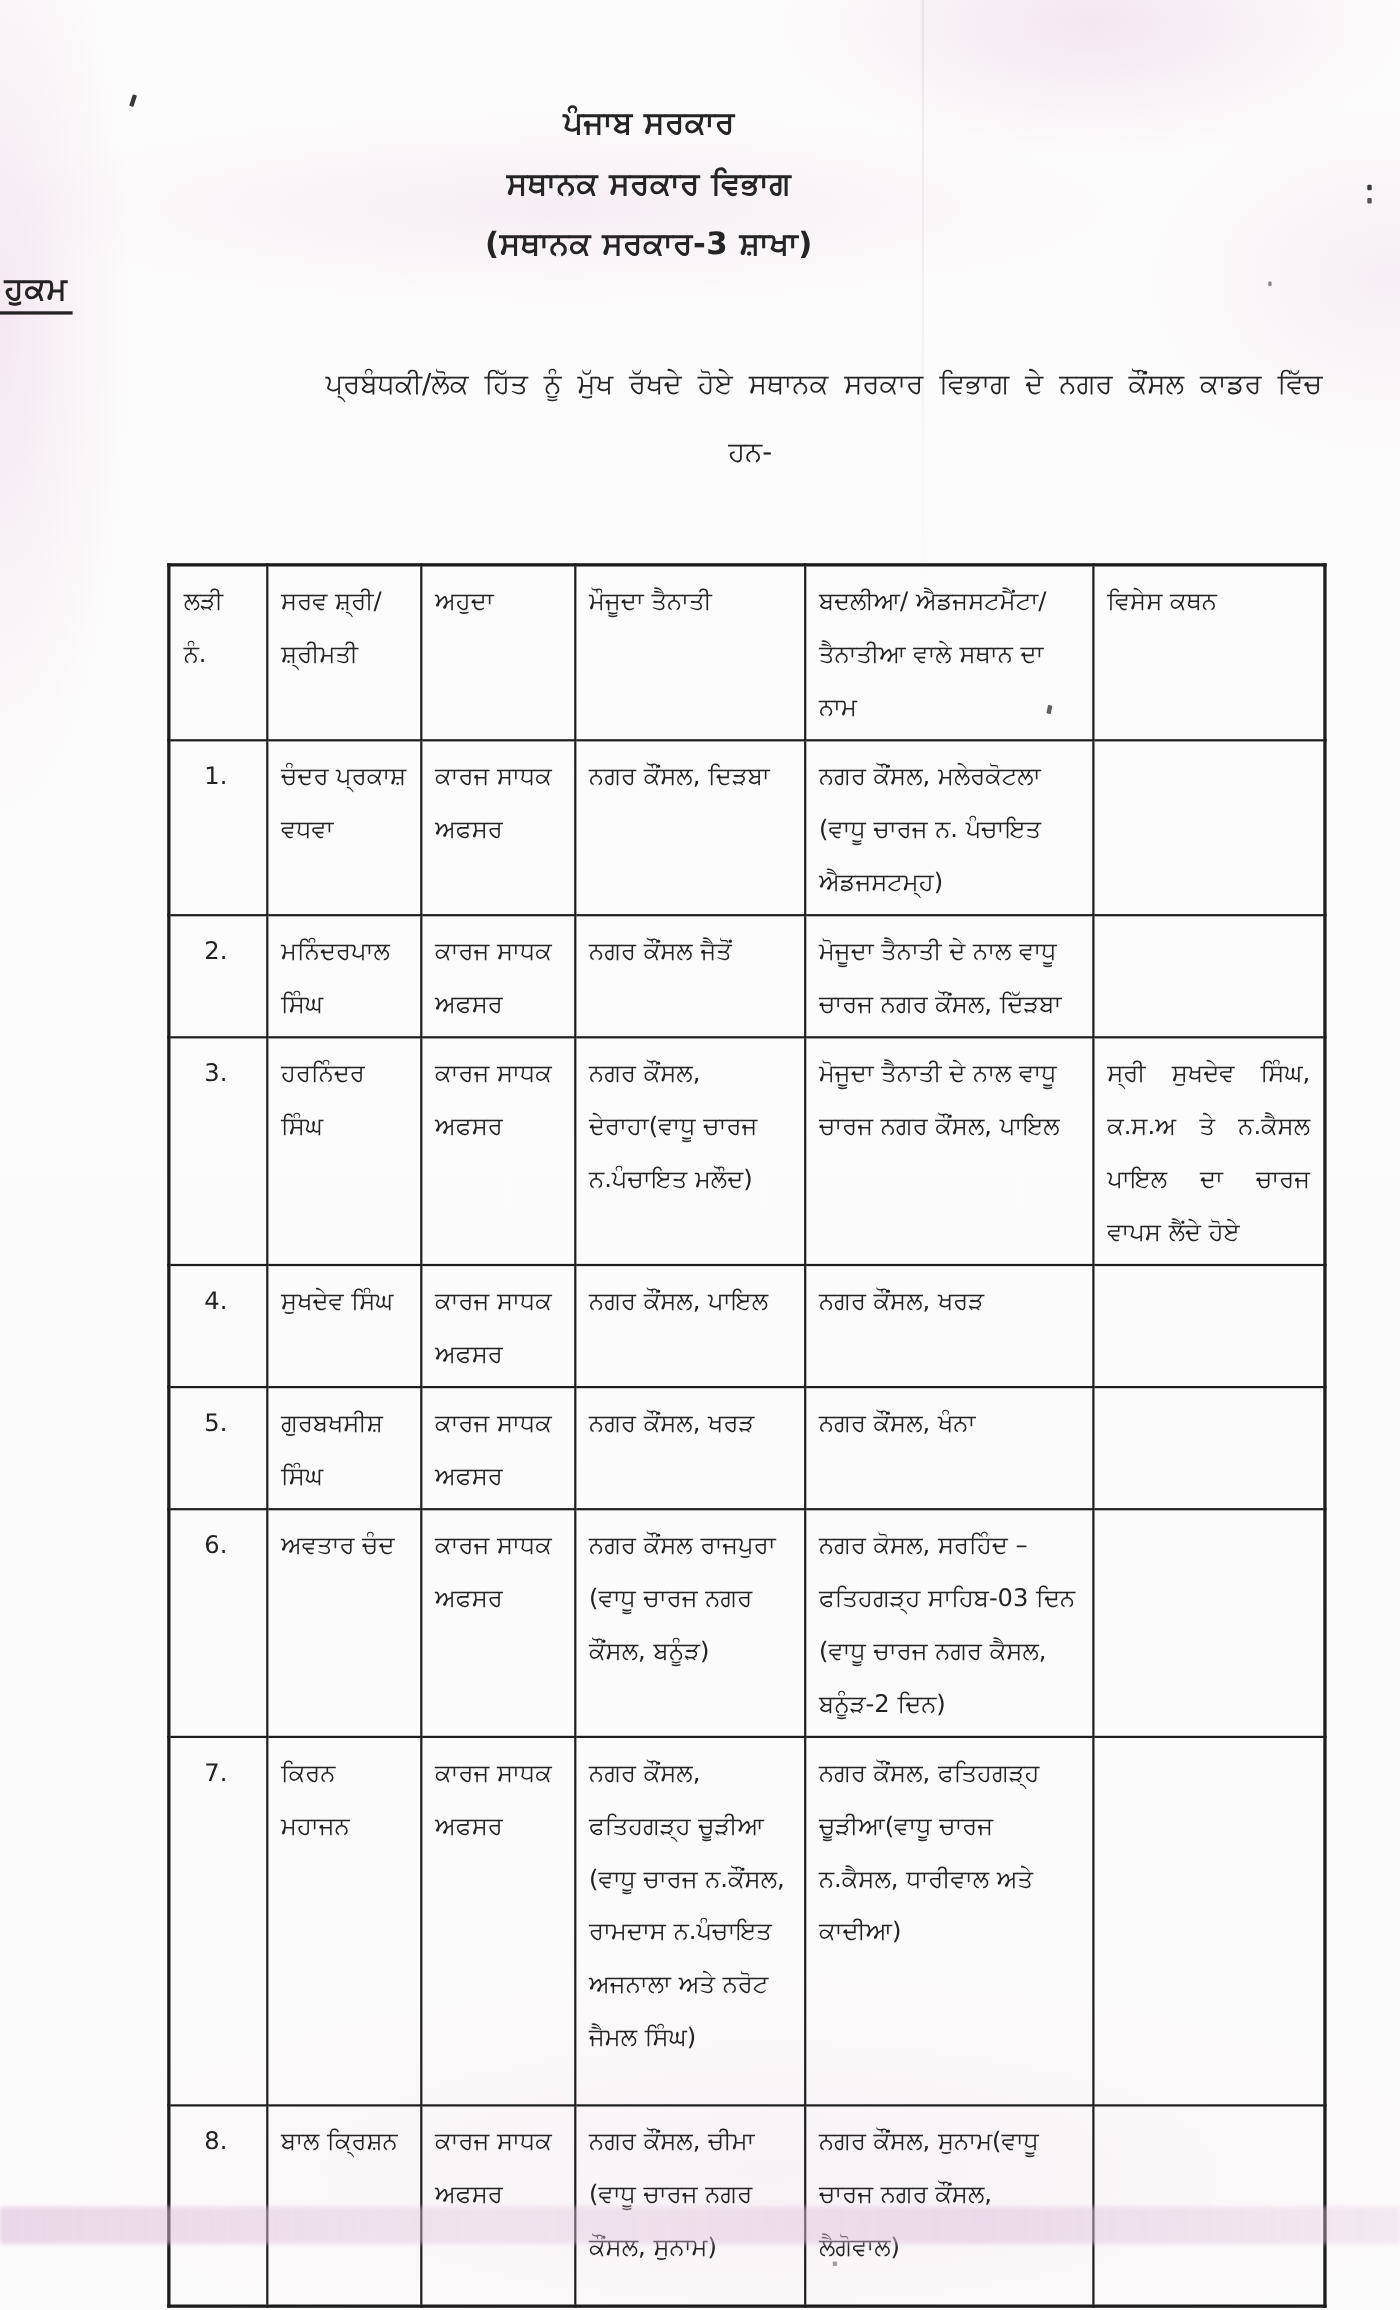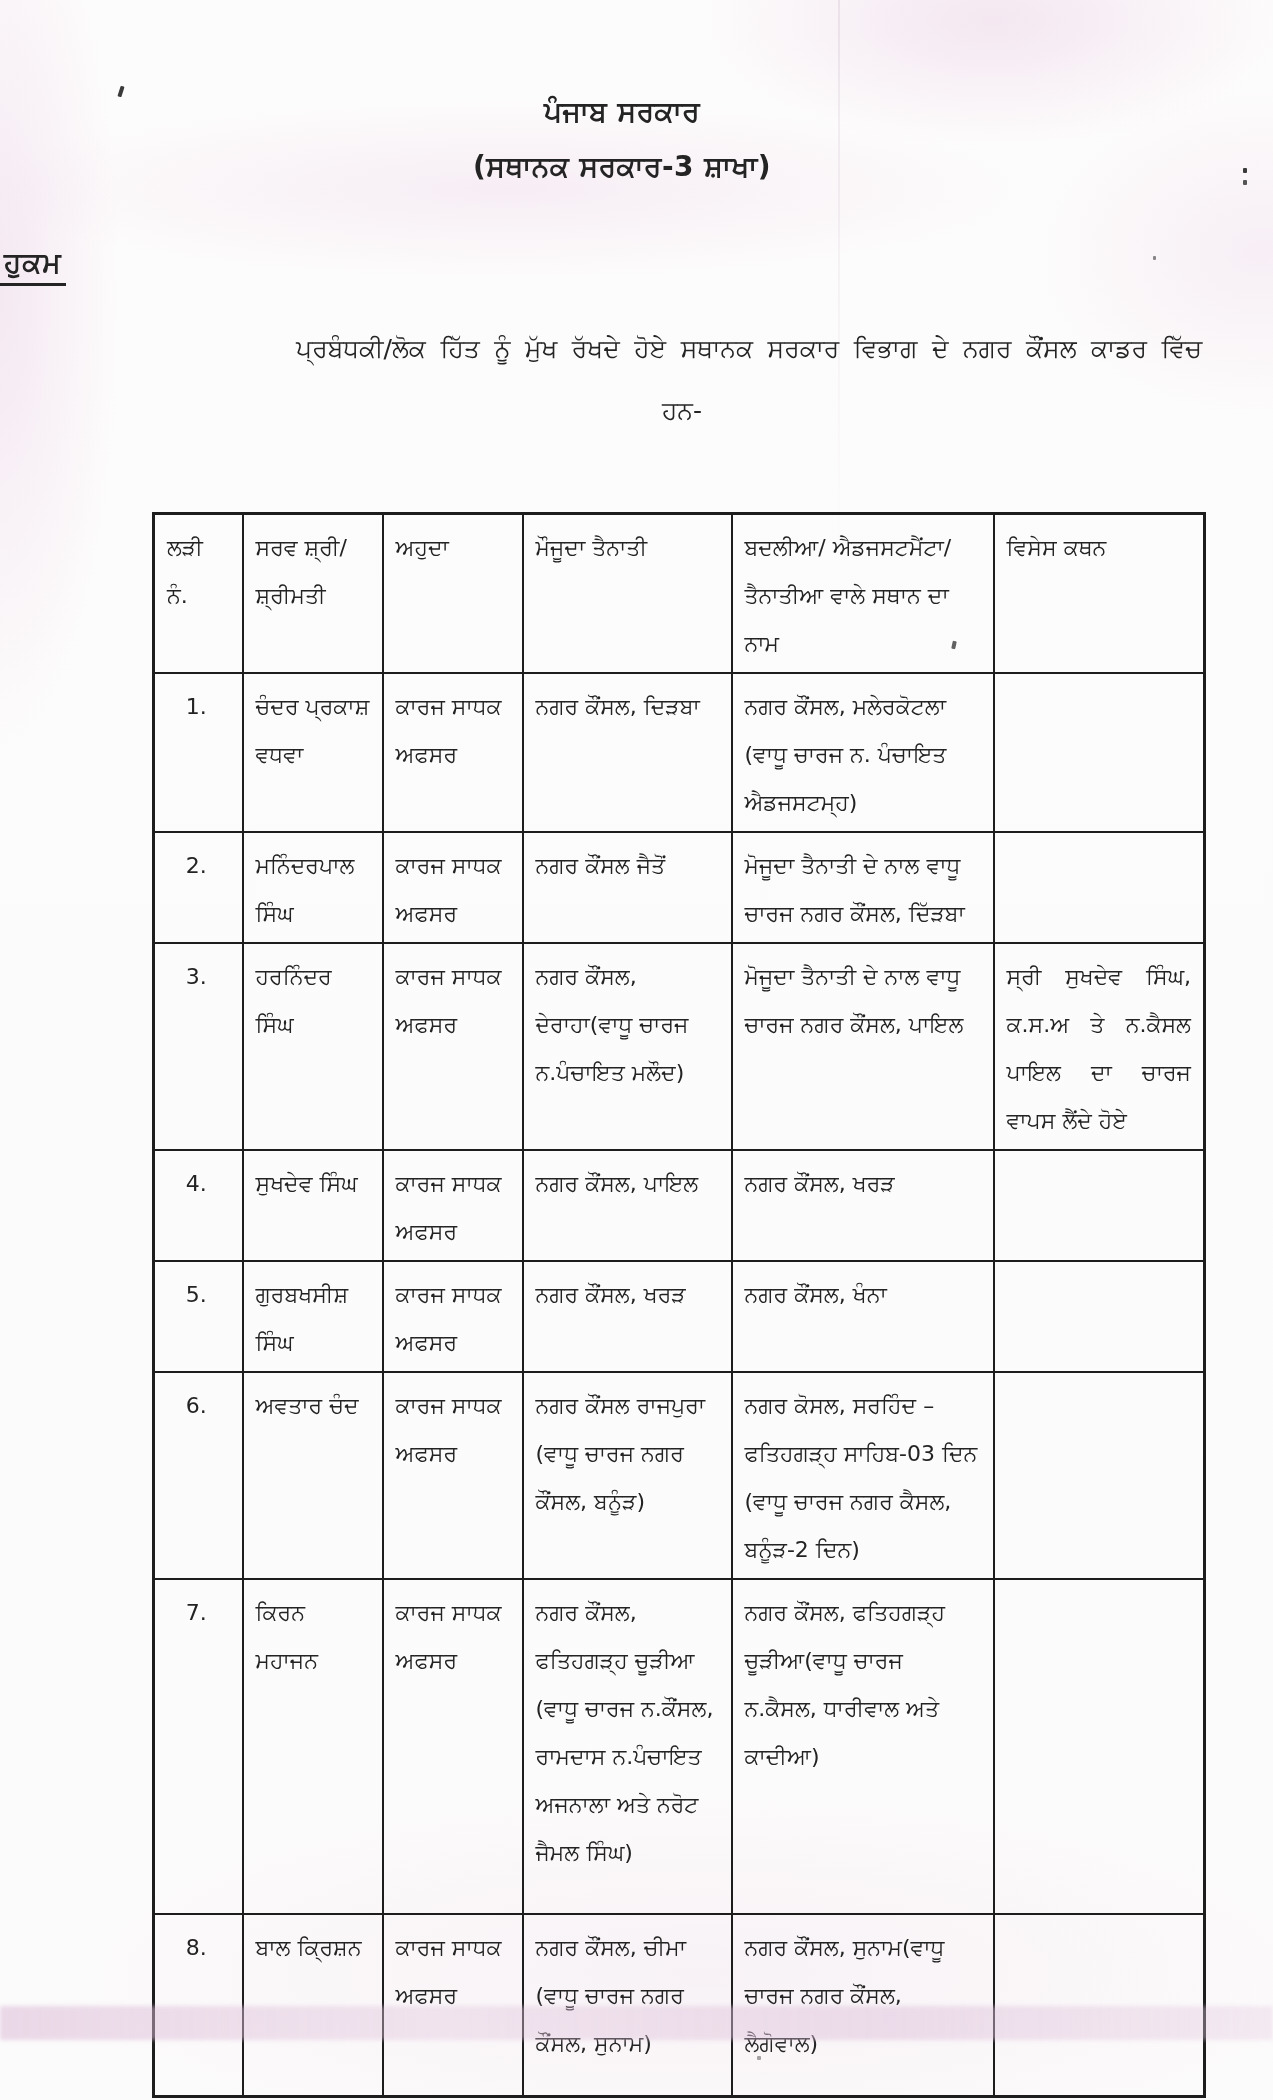--- a/index.html
+++ b/index.html
@@ -31,21 +31,21 @@
   }
   .speck{position:absolute;background:#3a3a3a;border-radius:1px;}
   .sp1{left:119px;top:86px;width:4px;height:11px;transform:rotate(18deg);}
   .sp2{left:1243px;top:168px;width:4px;height:5px;box-shadow:0 12px 0 0 #555;}
   .sp3{left:952px;top:641px;width:4px;height:8px;transform:rotate(12deg);opacity:.8;}
   .sp4{left:1153px;top:256px;width:3px;height:4px;opacity:.6;}
   .sp6{left:757px;top:2056px;width:4px;height:4px;opacity:.45;}
 
   .doc-header{
     position:absolute;left:0;top:84px;width:1180px;
-    text-align:center;font-size:28px;font-weight:bold;letter-spacing:.5px;padding-left:32px;
+    text-align:center;font-size:28px;font-weight:bold;letter-spacing:.5px;
   }
   .doc-header .hline{line-height:55px;}
   .order-title-wrap{position:absolute;left:0;top:246px;width:1180px;text-align:left;}
   .order-title{
     display:inline-block;font-size:28px;font-weight:bold;
     border-bottom:3px solid #242424;padding:0 4px 3px 4px;letter-spacing:1px;
   }
 
   .intro{
     position:absolute;left:120px;top:318px;width:1040px;
@@ -92,20 +92,21 @@
   <div class="crease"></div>
   <span class="speck sp1"></span>
   <span class="speck sp2"></span>
   <span class="speck sp3"></span>
   <span class="speck sp4"></span>
 
   <span class="speck sp6"></span>
 
   <div class="doc-header">
     <div class="hline">ਪੰਜਾਬ ਸਰਕਾਰ</div>
+    <div class="hline">ਸਥਾਨਕ ਸਰਕਾਰ ਵਿਭਾਗ</div>
     <div class="hline">(ਸਥਾਨਕ ਸਰਕਾਰ-3 ਸ਼ਾਖਾ)</div>
   </div>
 
   <div class="order-title-wrap">
     <span class="order-title">ਹੁਕਮ</span>
   </div>
 
   <div class="intro">
     <div class="l1">ਪ੍ਰਬੰਧਕੀ/ਲੋਕ ਹਿੱਤ ਨੂੰ ਮੁੱਖ ਰੱਖਦੇ ਹੋਏ ਸਥਾਨਕ ਸਰਕਾਰ ਵਿਭਾਗ ਦੇ ਨਗਰ ਕੌਂਸਲ ਕਾਡਰ ਵਿੱਚ</div>
     <div class="l3">ਹਨ-</div>

